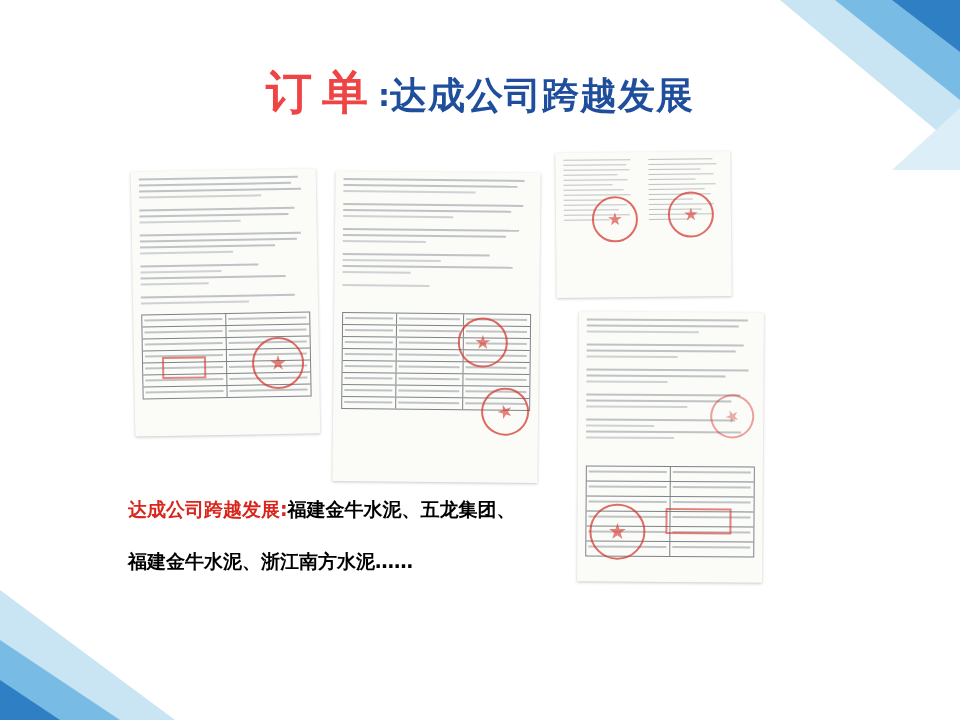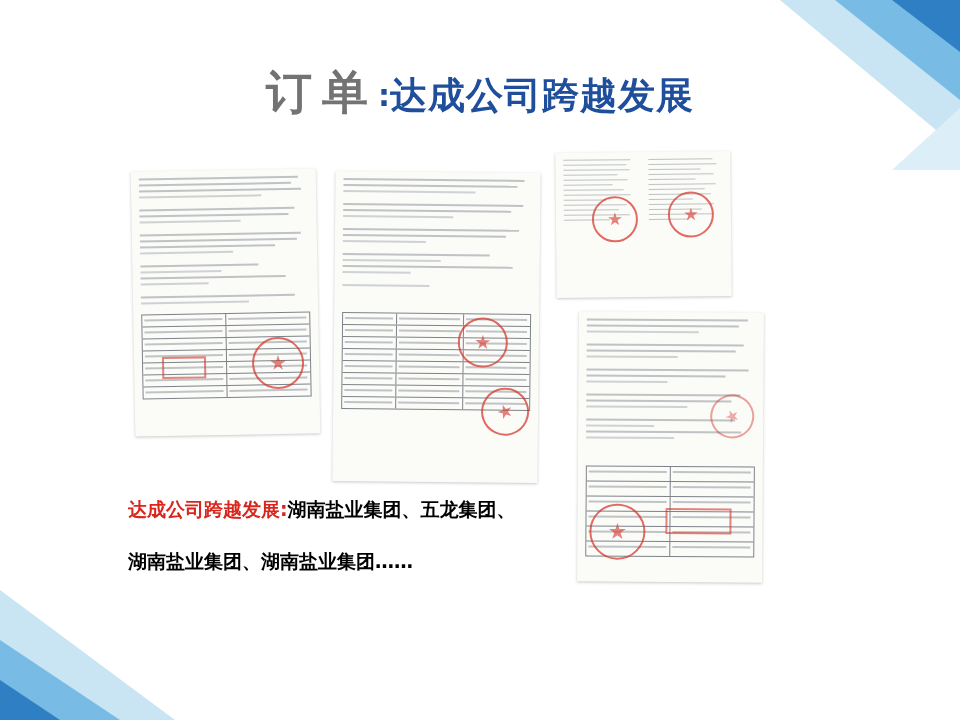--- a/index.html
+++ b/index.html
@@ -38,21 +38,21 @@
     left: 0;
     top: 62px;
     width: 960px;
     text-align: center;
     white-space: nowrap;
   }
   .title-main {
     font-family: "DejaVu Sans", "Liberation Sans", sans-serif;
     font-size: 46px;
     font-weight: bold;
-    color: #737373;
+    color: #ef4444;
     letter-spacing: 10px;
   }
   .title-colon {
     font-family: "DejaVu Sans", "Liberation Sans", sans-serif;
     font-size: 30px;
     font-weight: bold;
     color: #1f4e9c;
     vertical-align: 2px;
   }
   .title-sub {
@@ -389,19 +389,19 @@
             <div class="cell"></div>
           </div>
       </div>
     </div>
     <div class="stamp" style="left:12px; top:192px; width:52px; height:52px;"></div>
     <div class="stamp-sq" style="left:88px; top:196px; width:62px; height:22px;"></div>
     <div class="stamp" style="left:132px; top:82px; width:40px; height:40px; transform:rotate(-25deg); opacity:.45;"></div>
   </div>
 
   <div class="caption caption-1">
-    <span class="cap-red">达成公司跨越发展:</span><span class="cap-black">湖南盐业集团、五龙集团、</span>
+    <span class="cap-red">达成公司跨越发展:</span><span class="cap-black">福建金牛水泥、五龙集团、</span>
   </div>
   <div class="caption caption-2">
-    <span class="cap-black">湖南盐业集团、湖南盐业集团……</span>
+    <span class="cap-black">福建金牛水泥、浙江南方水泥……</span>
   </div>
 
 </div>
 
 </body></html>

